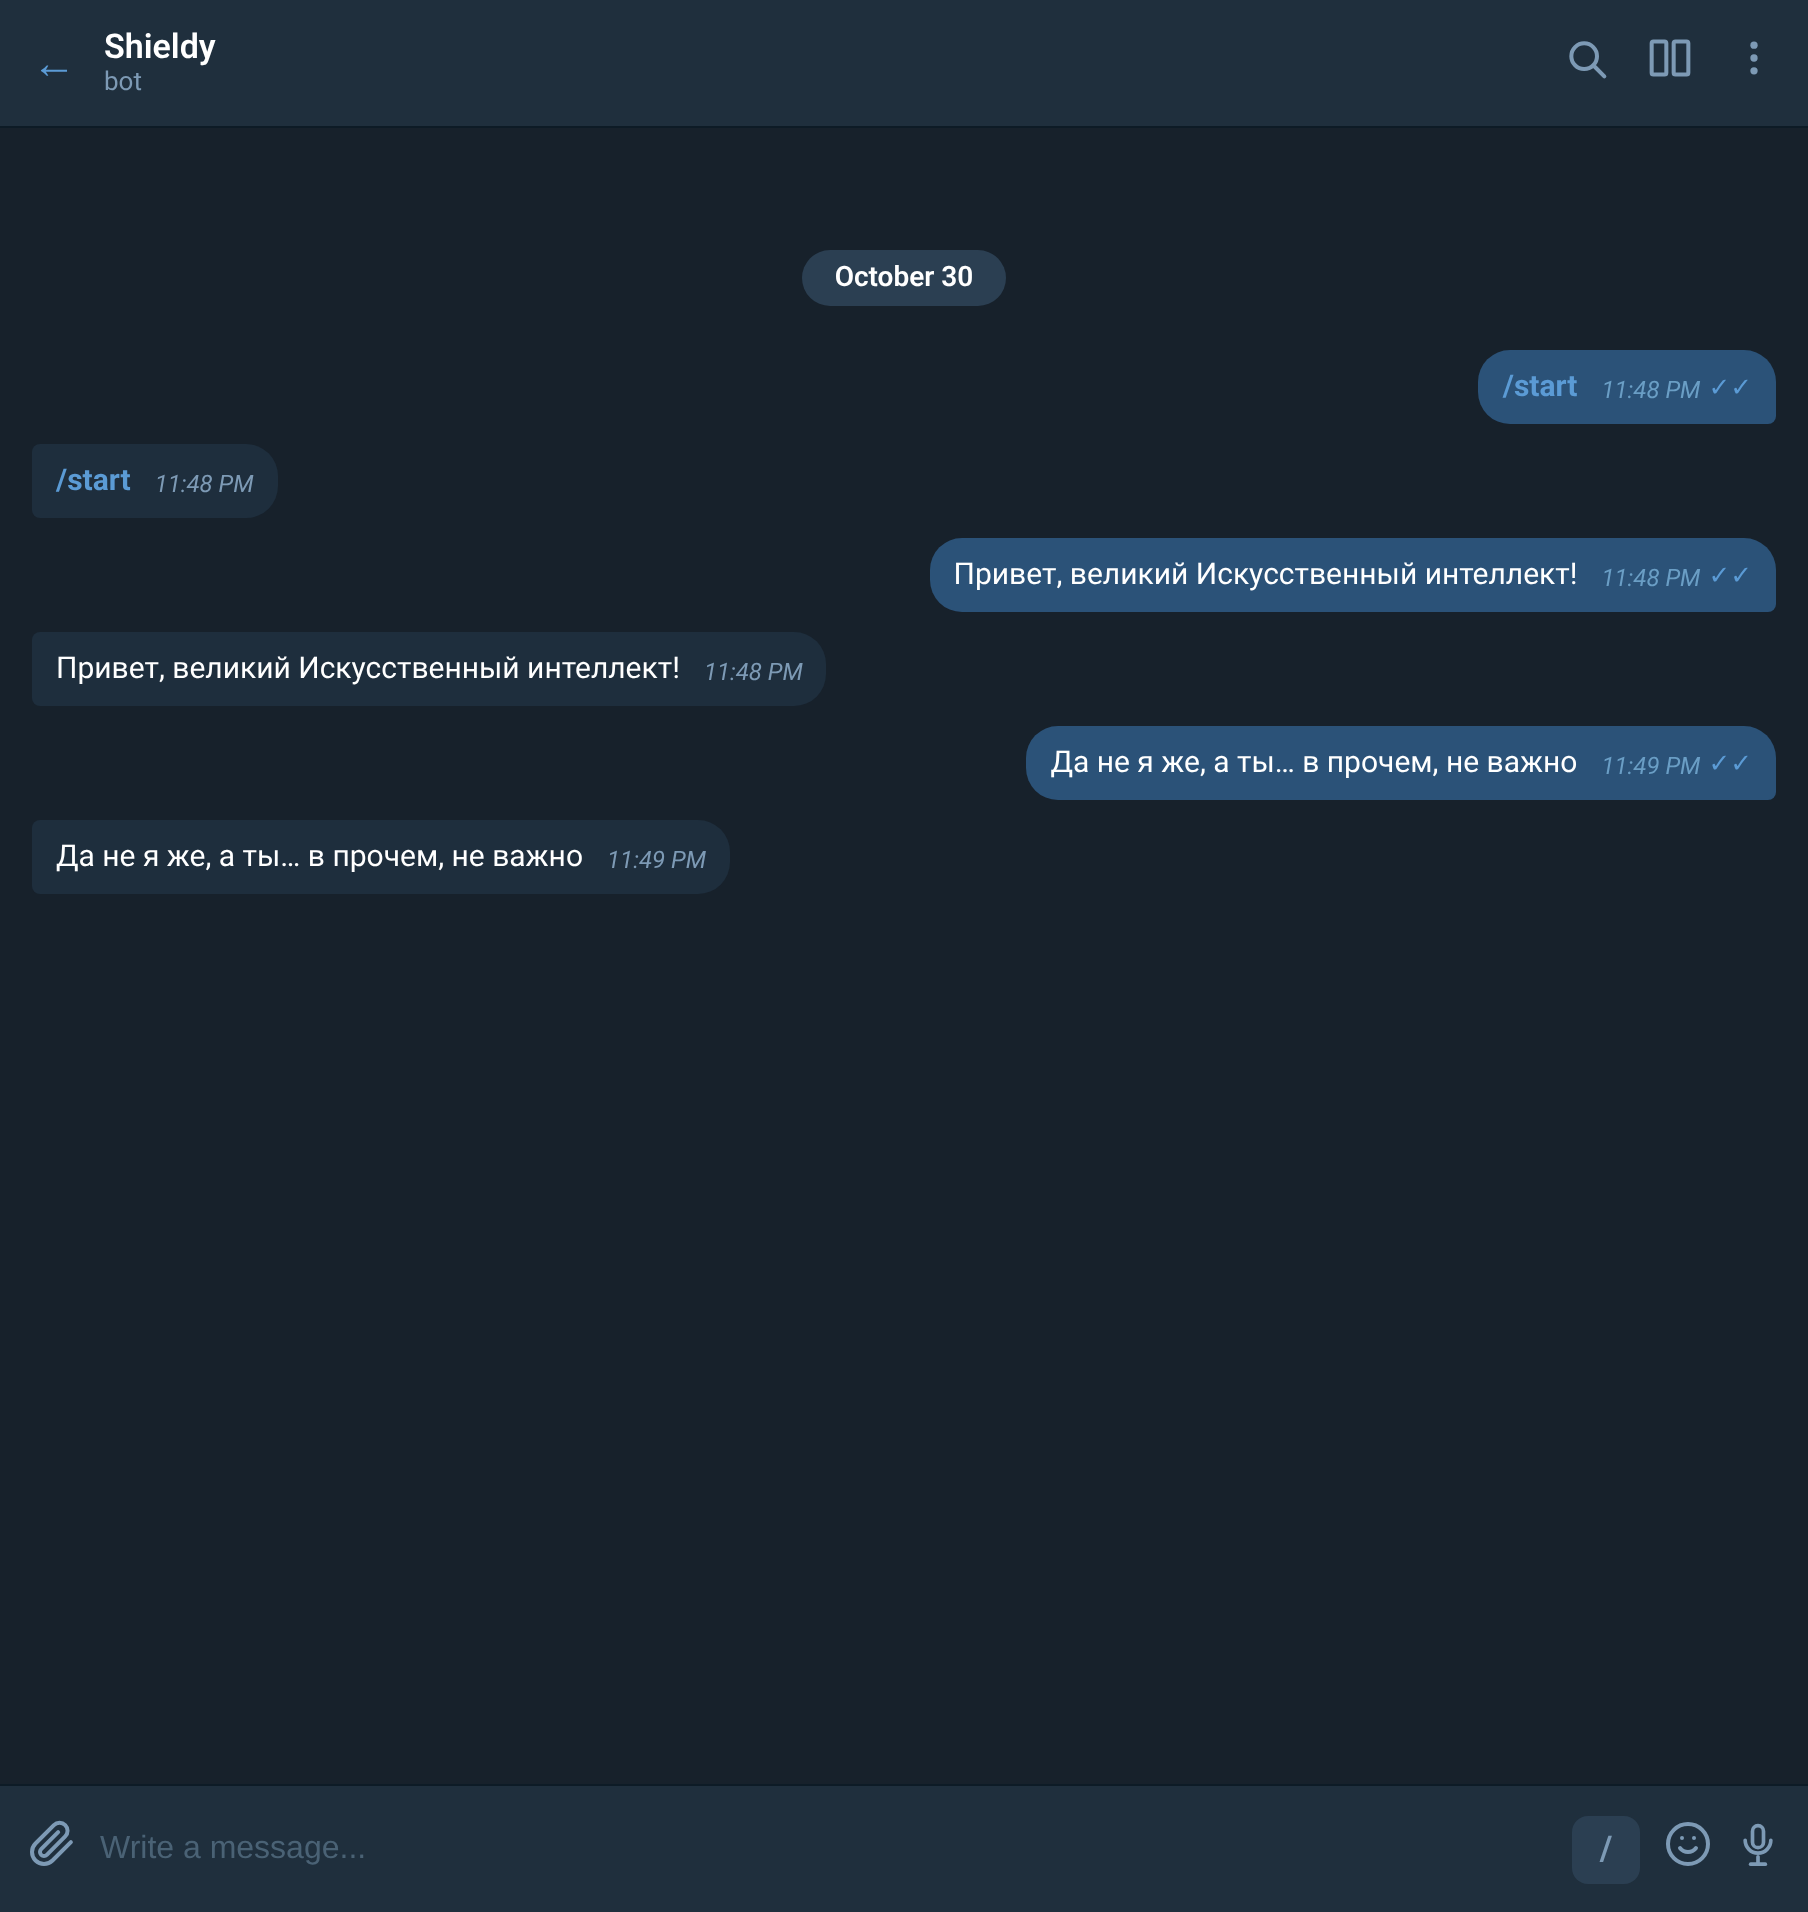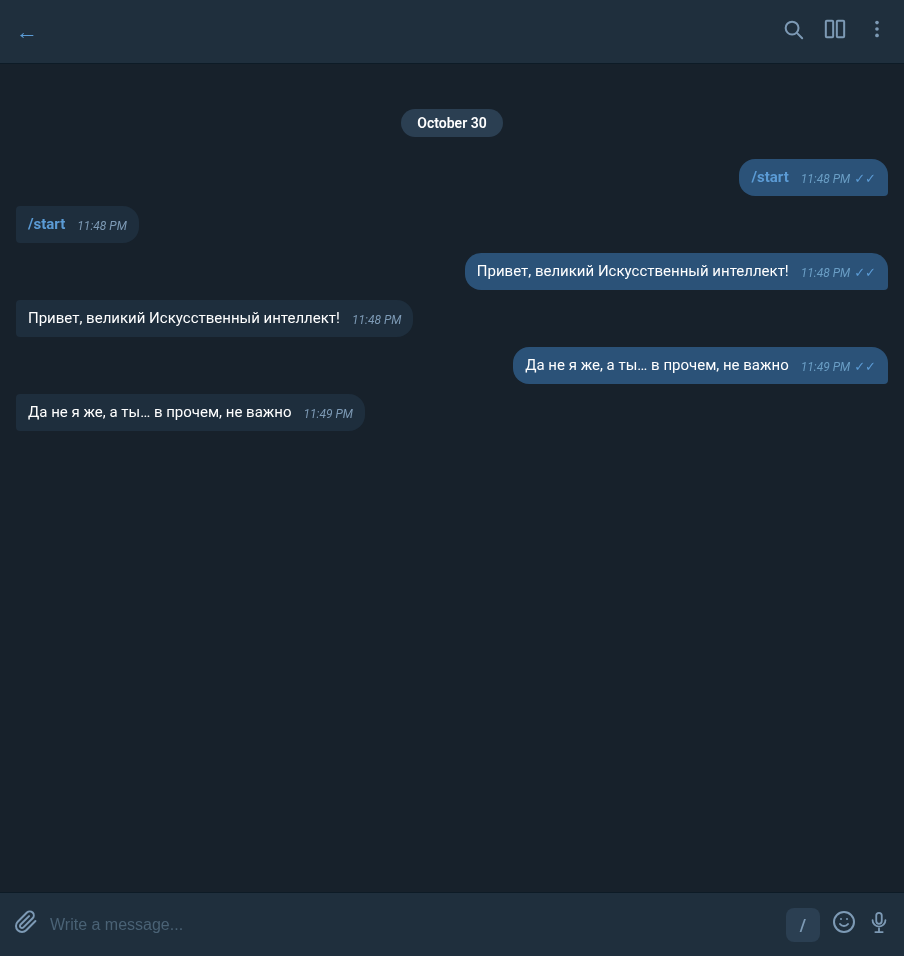--- a/index.html
+++ b/index.html
@@ -53,20 +53,21 @@
     }
 
     
     .chat-area {
       flex: 1;
       overflow-y: auto;
       padding: 33px 16px 16px;
       display: flex;
       flex-direction: column;
       gap: 6px;
+      margin-top: 16px;
     }
 
     
     .date-separator {
       display: flex;
       justify-content: center;
       margin: 12px 0 16px;
     }
     .date-badge {
       background: #2b3f52;
@@ -195,20 +196,22 @@
       align-items: center;
       justify-content: center;
     }
   </style>
 </head>
 <body>
 
 <div class="header">
   <span class="header-back">←</span>
   <div class="header-info">
+    <div class="header-name">Shieldy</div>
+    <div class="header-subtitle">bot</div>
   </div>
   <div class="header-icons">
     <span class="header-icon">
       <svg width="22" height="22" viewBox="0 0 24 24" fill="none" stroke="#7d9ab5" stroke-width="2.2" stroke-linecap="round">
         <circle cx="11" cy="11" r="7"></circle>
         <line x1="16.5" y1="16.5" x2="22" y2="22"></line>
       </svg>
     </span>
     <span class="header-icon">
       <svg width="22" height="22" viewBox="0 0 24 24" fill="none" stroke="#7d9ab5" stroke-width="2.2" stroke-linecap="round" stroke-linejoin="round">

